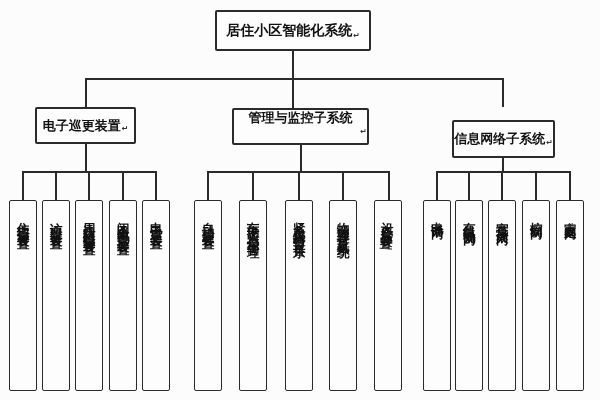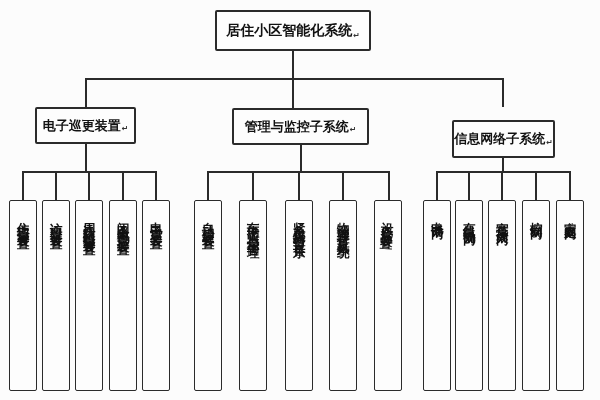--- a/index.html
+++ b/index.html
@@ -89,21 +89,21 @@
 
   <div class="node root" style="left:215px;top:10px;width:156px;height:41px;">
     <span>居住小区智能化系统</span>
       <span class="mark">↵</span>
   </div>
 
   <div class="node level2" style="left:35px;top:107px;width:101px;height:37px;">
     <span>电子巡更装置</span>
       <span class="mark">↵</span>
   </div>
-  <div class="node level2" style="left:232px;top:108px;width:137px;height:37px;">
+  <div class="node level2" style="left:232px;top:108px;width:137px;height:37px;flex-direction:column;">
     <span>管理与监控子系统</span>
       <span class="mark">↵</span>
   </div>
   <div class="node level2" style="left:452px;top:107px;width:103px;height:38px;margin-top:13px;">
     <span>信息网络子系统</span>
       <span class="mark">↵</span>
   </div>
 
   <div class="leaf" style="left:9px;">
     <span class="vtext"><span>住宅报警装置</span><span class="mark">↵</span></span>

